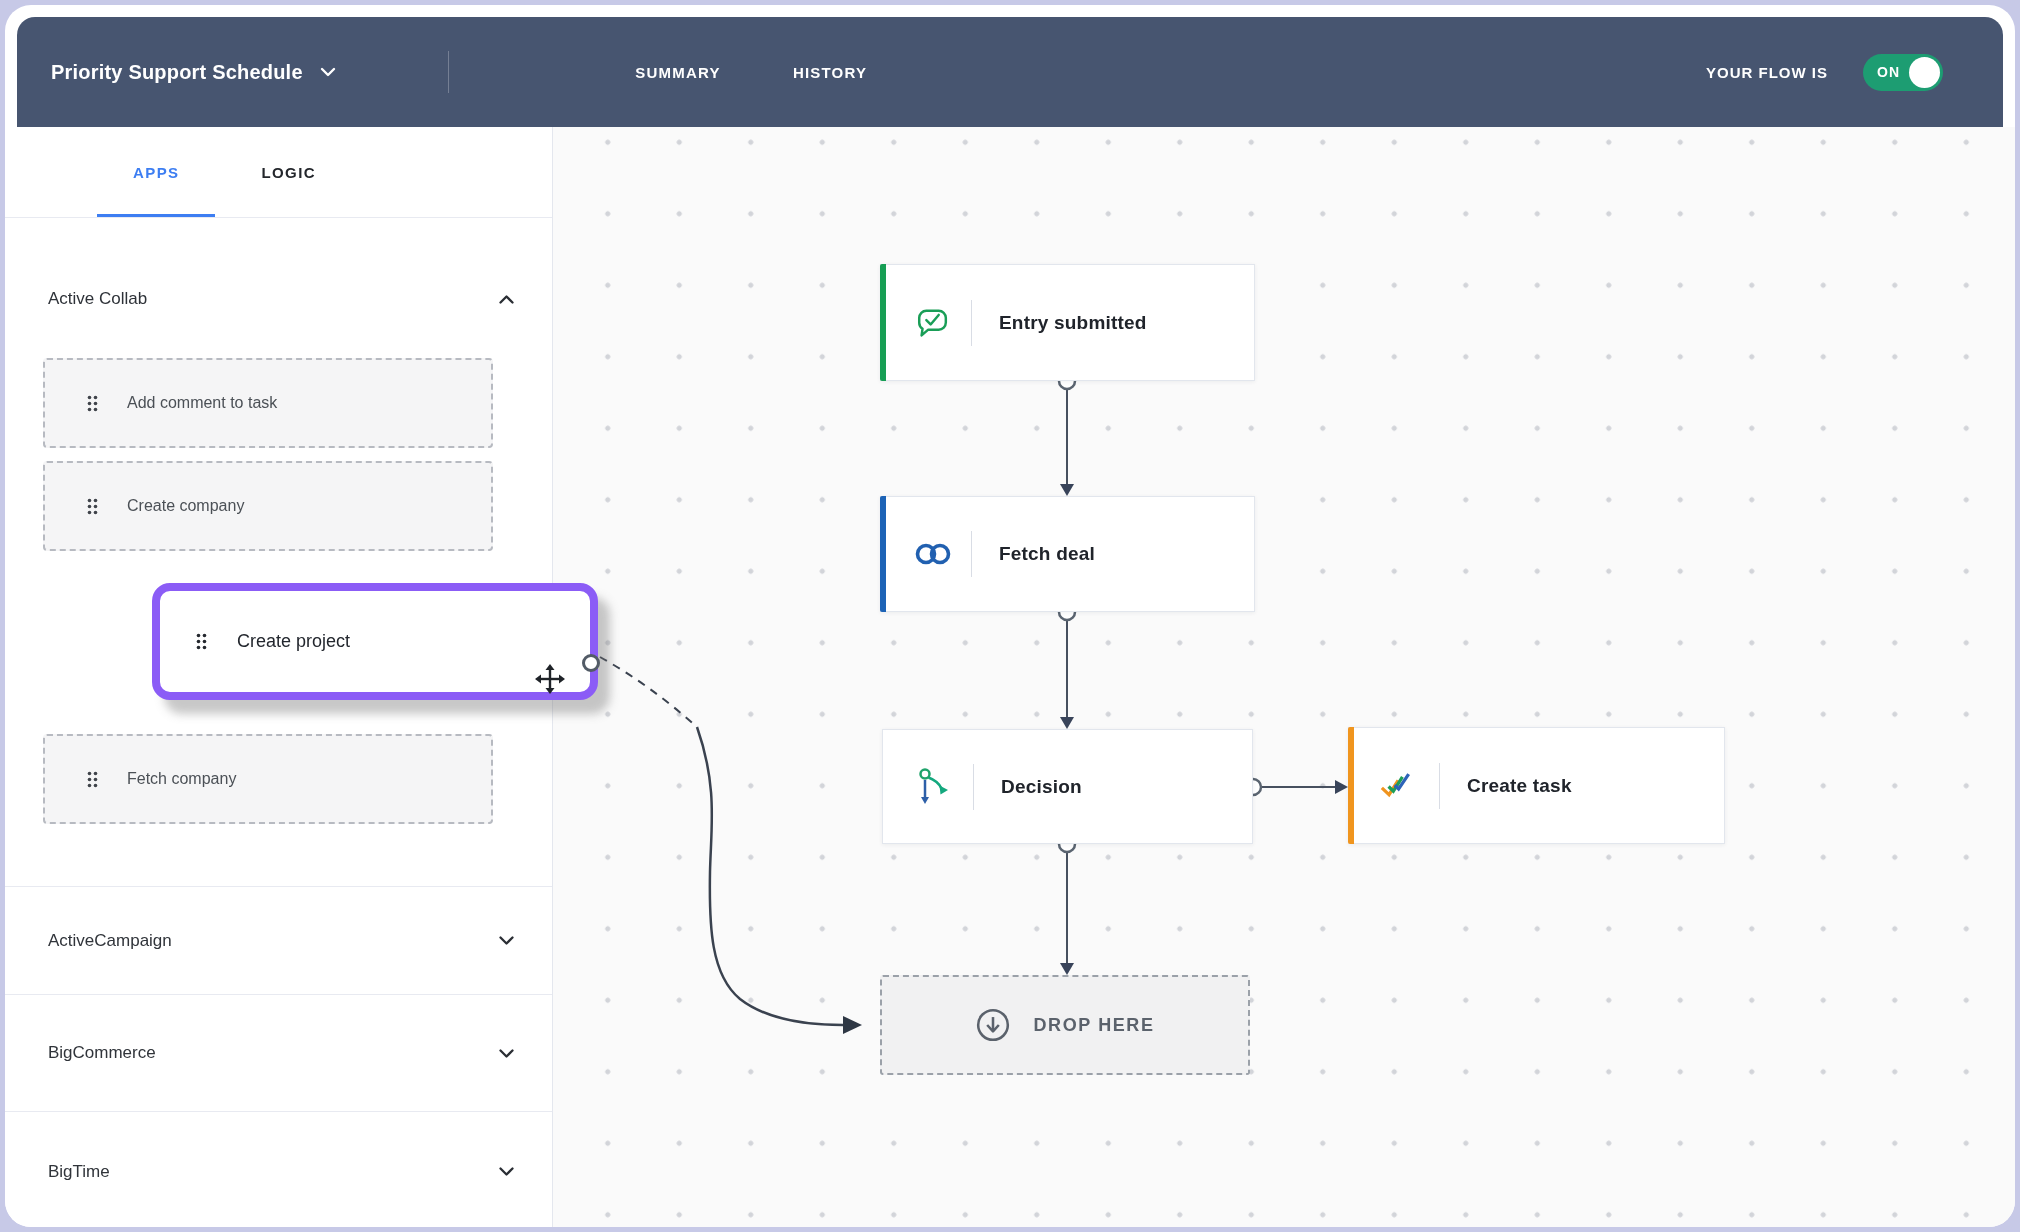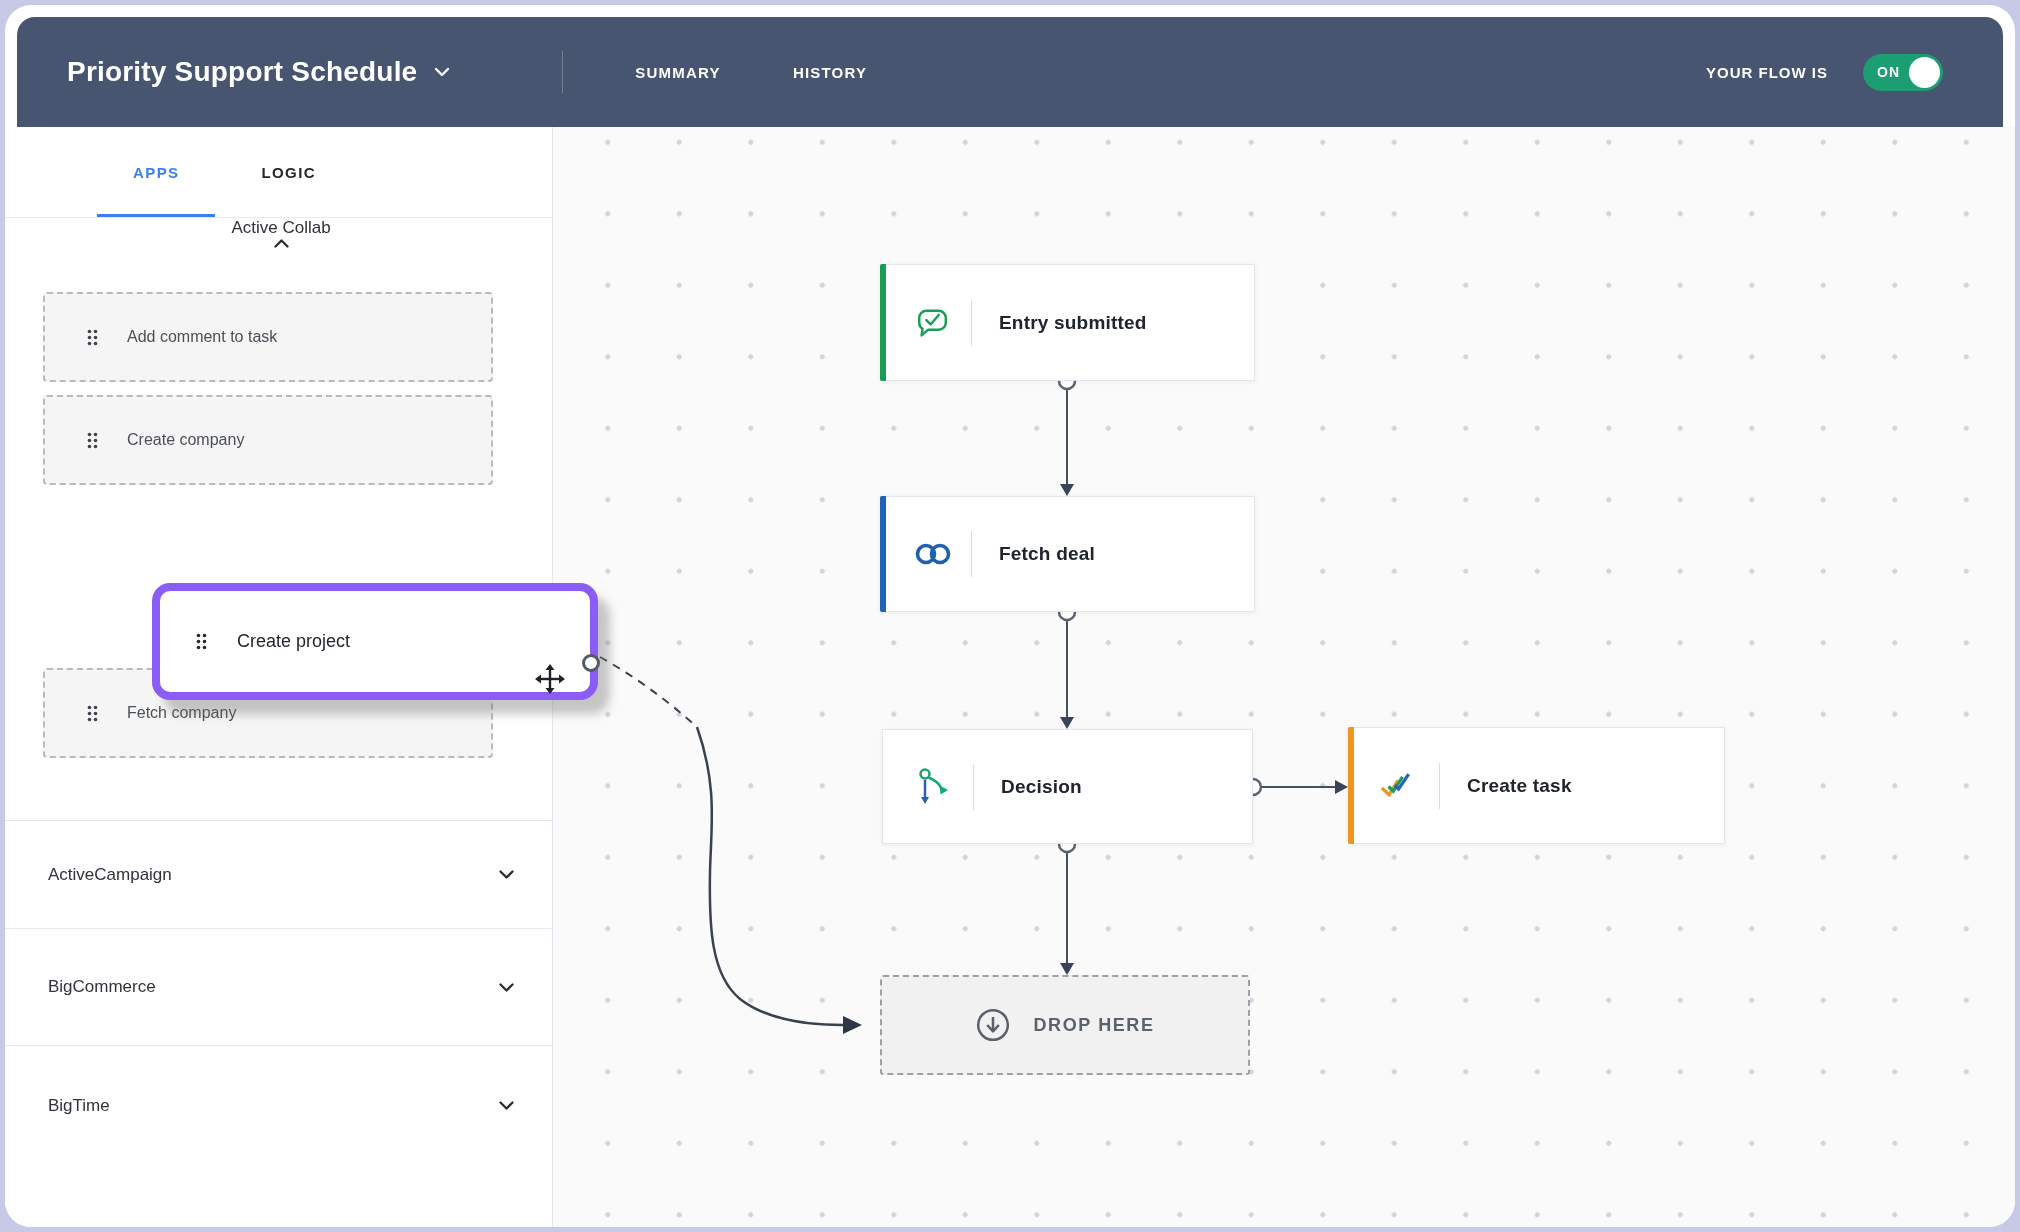--- a/index.html
+++ b/index.html
@@ -13,22 +13,22 @@
     position:absolute;left:5px;top:5px;right:5px;bottom:5px;
     background:#ffffff;border-radius:26px;overflow:hidden;
   }
   
   .topbar{
     position:absolute;left:12px;right:12px;top:12px;height:110px;
     background:#475570;border-radius:18px 18px 0 0;
     display:flex;align-items:center;
   }
   .flow-title{
-    margin-left:50px;display:flex;align-items:center;gap:17px;
-    color:#fff;font-size:28px;font-weight:600;letter-spacing:.2px;cursor:pointer;
+    margin-left:34px;display:flex;align-items:center;gap:17px;
+    color:#fff;font-size:20px;font-weight:600;letter-spacing:.2px;cursor:pointer;
   }
   .header-divider{width:1px;height:42px;background:rgba(255,255,255,.25);margin-left:112px;}
   .tab-strip{position:absolute;left:585px;top:0;height:100%;display:flex;}
   .htab{
     width:152px;height:100%;display:flex;align-items:center;justify-content:center;
     color:#fff;font-size:15px;font-weight:700;letter-spacing:1.2px;cursor:pointer;position:relative;
   }
   .htab.active{background:#3b4961;}
   .htab.active::after{content:"";position:absolute;left:0;right:0;bottom:0;height:5px;background:#21b286;}
   .flow-status{
@@ -43,21 +43,21 @@
   .app-body{position:absolute;left:0;top:122px;right:0;bottom:0;display:flex;}
   
   .sidebar{width:548px;background:#fff;border-right:1px solid #e4e7ee;position:relative;flex:none;box-sizing:border-box;}
   .side-tabs{height:90px;display:flex;align-items:stretch;padding-left:128px;gap:82px;border-bottom:1px solid #e8eaf1;}
   .stab{
     font-size:15px;font-weight:700;letter-spacing:1.4px;color:#23262b;cursor:pointer;
     display:flex;align-items:center;position:relative;text-align:center;
   }
   .stab.active{color:#3d7ef2;}
   .stab.active::after{content:"";position:absolute;left:50%;transform:translateX(-50%);bottom:0;width:118px;height:3px;background:#3d7ef2;}
-  .sec-row{display:flex;align-items:center;justify-content:space-between;padding:0 38px 0 43px;height:30px;cursor:pointer;flex-direction:column;}
+  .sec-row{display:flex;align-items:center;justify-content:space-between;padding:0 38px 0 43px;height:30px;margin-top:66px;cursor:pointer;}
   .sec-label{font-size:17px;color:#2e3238;font-weight:500;}
   .action-item{
     margin-left:38px;width:450px;height:90px;box-sizing:border-box;
     border:2px dashed #b7bac1;background:#f5f5f6;border-radius:4px;
     display:flex;align-items:center;padding-left:42px;gap:29px;cursor:grab;
   }
   .action-item .a-label{font-size:16px;color:#4b5056;}
   .item-1{margin-top:44px;} .item-2{margin-top:13px;} .item-3{margin-top:183px;}
   .bottom-secs{margin-top:62px;}
   .bottom-sec{

